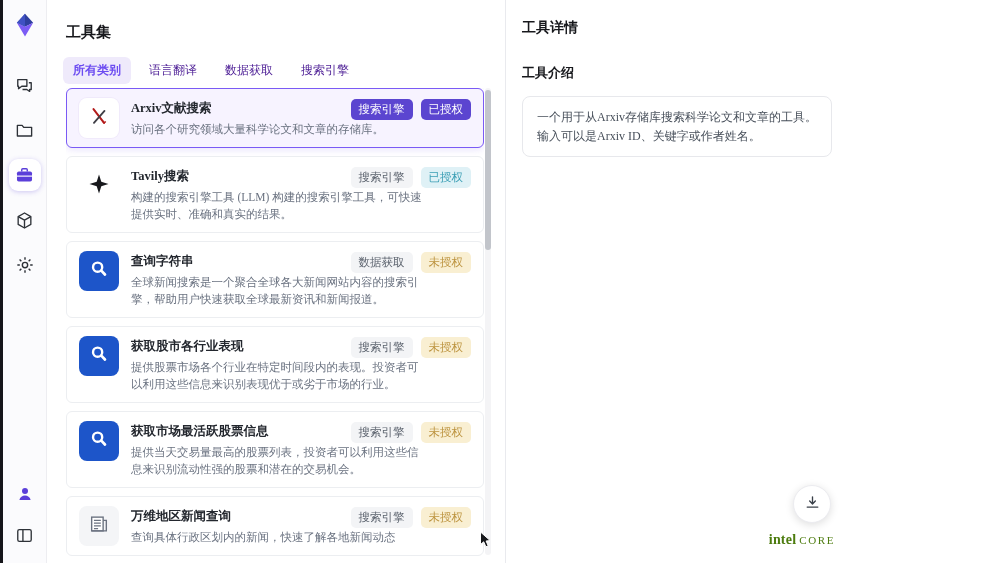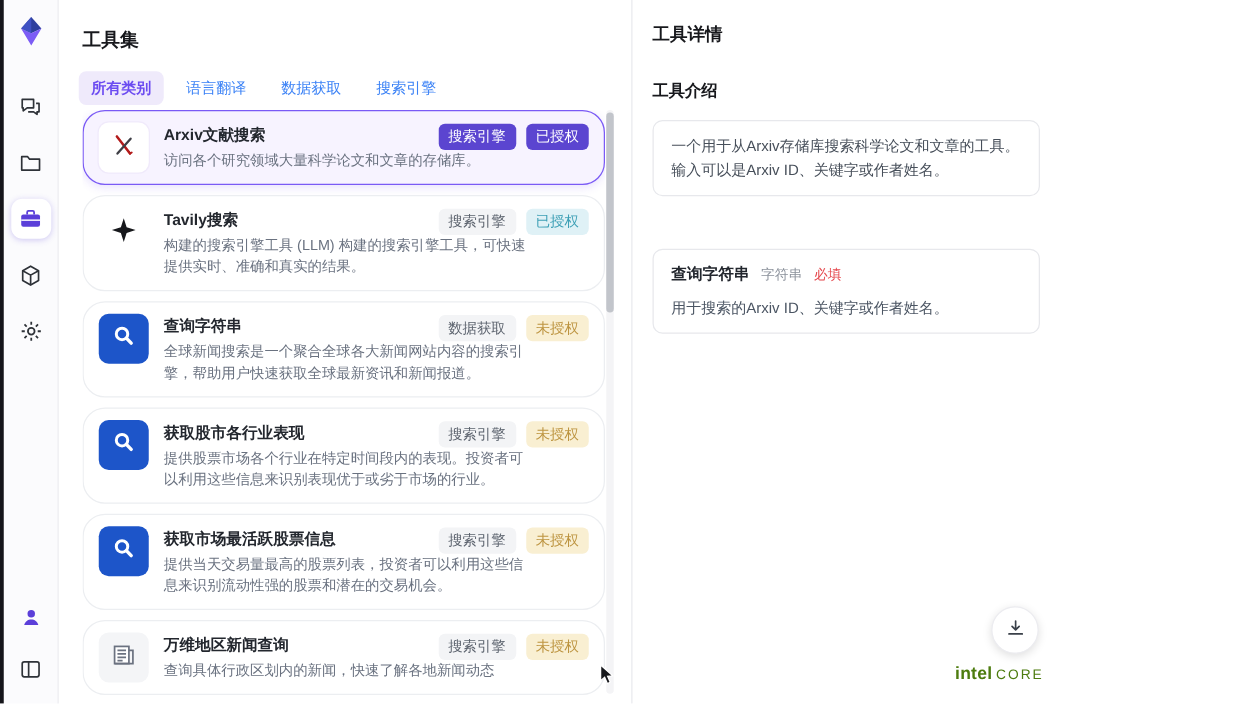--- a/index.html
+++ b/index.html
@@ -1,39 +1,39 @@
 <!DOCTYPE html>
 <html><head>
 <meta charset="utf-8">
 <style>
   html,body{margin:0;padding:0;background:#fff;}
   .app{position:relative;width:848px;height:563px;overflow:hidden;background:#fff;
-       font-family:Liberation Sans, sans-serif;-webkit-font-smoothing:antialiased;}
+       font-family:Liberation Serif, serif;-webkit-font-smoothing:antialiased;}
   .edge{position:absolute;left:0;top:0;width:3px;height:100%;background:#15151a;z-index:9;}
 
   
   .sidebar{position:absolute;left:3px;top:0;bottom:0;width:43px;background:#fbfbfd;
            border-right:1px solid #ededf1;display:flex;flex-direction:column;align-items:center;z-index:2;}
   .logo{margin-top:11px;width:28px;height:28px;display:flex;align-items:center;justify-content:center;}
   .side-nav{margin-top:30px;display:flex;flex-direction:column;gap:13px;align-items:center;}
   .side-item{width:32px;height:32px;border-radius:9px;display:flex;align-items:center;justify-content:center;cursor:pointer;}
   .side-item svg{display:block;}
   .side-item.active{background:#ffffff;box-shadow:0 1px 5px rgba(91,63,217,.28);}
   .side-bottom{margin-top:auto;margin-bottom:12px;display:flex;flex-direction:column;gap:9px;align-items:center;}
 
   
   .list-panel{position:absolute;left:47px;top:0;bottom:0;width:458px;background:#fff;}
   .panel-title{position:absolute;left:19px;top:23px;margin:0;font-size:15px;font-weight:700;color:#17181c;}
   .tabs{position:absolute;left:16px;top:57px;display:flex;gap:8px;}
-  .tab{font-size:12px;color:#3b82f6;background:none;border:0;padding:5px 10px;border-radius:6px;cursor:pointer;
+  .tab{font-size:12px;color:#4c1d95;background:none;border:0;padding:5px 10px;border-radius:6px;cursor:pointer;
        font-family:inherit;}
   .tab.active{background:#efeafb;color:#6c4cf1;font-weight:700;}
   .tool-list{position:absolute;left:19px;top:88px;width:418px;bottom:0;overflow:hidden;
              display:flex;flex-direction:column;gap:8px;}
-  .card{position:relative;box-sizing:border-box;border:1px solid #eceef1;border-radius:18px;background:#fff;
+  .card{position:relative;box-sizing:border-box;border:1px solid #eceef1;border-radius:6px;background:#fff;
         padding:9px 12px;display:flex;gap:12px;flex-shrink:0;cursor:pointer;}
   .card.selected{border:1.5px solid #7a5af5;background:#f7f3ff;box-shadow:0 2px 7px rgba(122,90,245,.16);}
   .tile{width:40px;height:40px;border-radius:8px;flex-shrink:0;display:flex;align-items:center;justify-content:center;}
   .tile-arxiv{background:#ffffff;box-shadow:0 0 0 1px #f0eafb;}
   .tile-star{background:transparent;}
   .tile-blue-search{background:#1d55c9;}
   .tile-newspaper{background:#f4f5f7;}
   .card-body{flex:1;min-width:0;}
   .card-title{font-size:12.5px;font-weight:700;color:#23272e;margin:2px 0 4px;}
   .card-desc{font-size:11.5px;line-height:17px;color:#6a7280;width:292px;}
@@ -292,32 +292,20 @@
       <div class="scroll-thumb"></div>
     </div>
   </main>
 
   <section class="detail-panel">
     <h2 class="detail-title">工具详情</h2>
 
     <h3 class="section-title">工具介绍</h3>
     <div class="box">一个用于从Arxiv存储库搜索科学论文和文章的工具。 输入可以是Arxiv ID、关键字或作者姓名。</div>
 
-    <div class="box">
-
-        <div class="param">
-          <div class="param-row">
-            <span class="param-name">查询字符串</span>
-            <span class="param-type">字符串</span>
-            <span class="param-req">必填</span>
-          </div>
-          <div class="param-desc">用于搜索的Arxiv ID、关键字或作者姓名。</div>
-        </div>
-
-    </div>
   </section>
 
   <button class="fab">
     <span>
       <svg width="17" height="17" viewBox="0 0 24 24" fill="none" stroke="#3a4049" stroke-width="1.9" stroke-linecap="round" stroke-linejoin="round">
         <path d="M12 4v9.5M8 10l4 4 4-4M4.5 18.5h15"></path>
       </svg>
     </span>
   </button>
 

